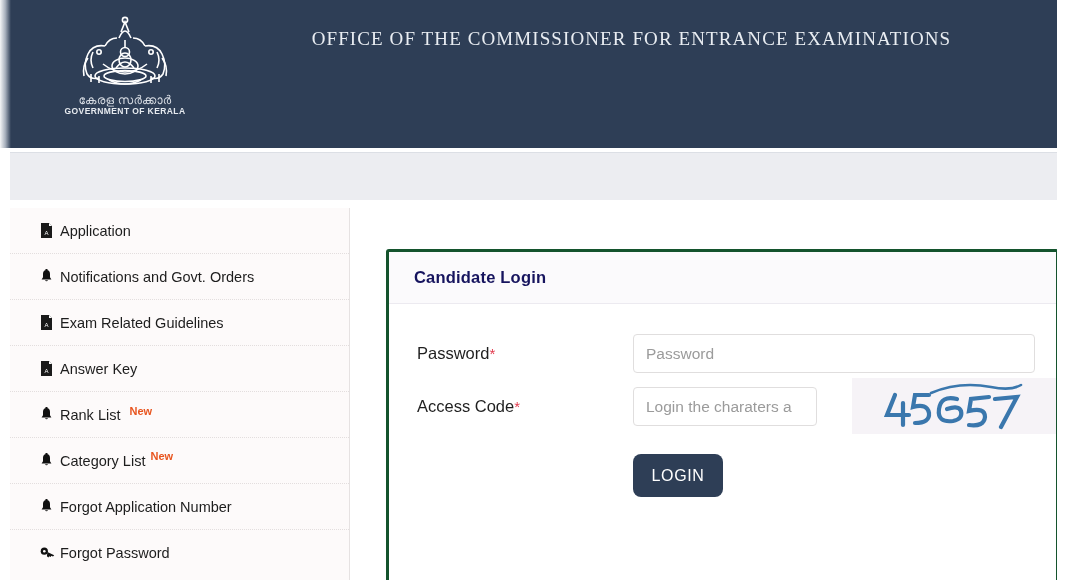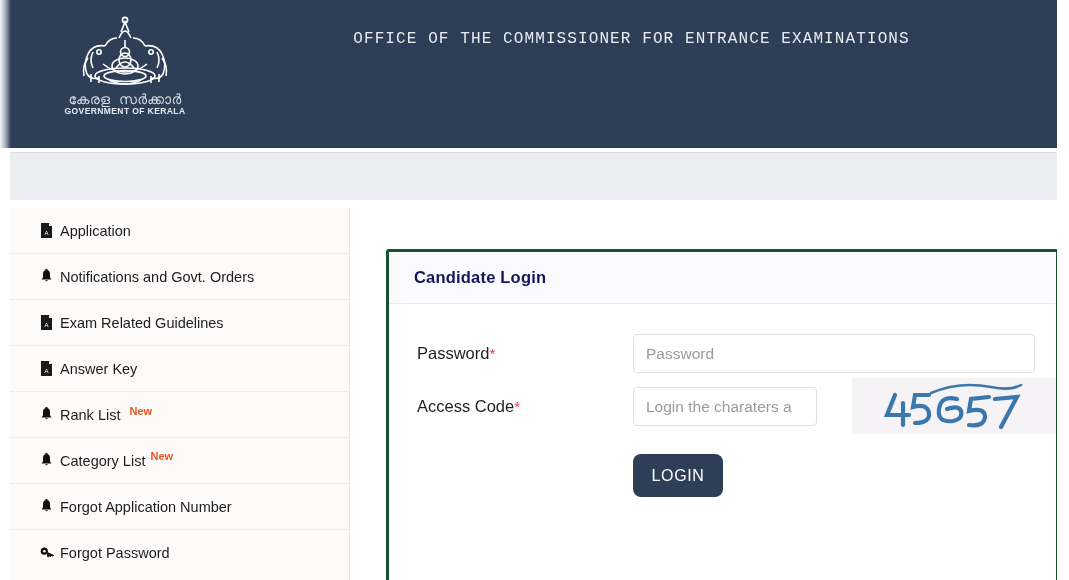--- a/index.html
+++ b/index.html
@@ -35,22 +35,22 @@
     width: 1047px; height: 148px;
   }
   .emblem-wrap {
     position: absolute;
     left: 52px; top: 16px;
     width: 126px; height: 112px;
     text-align: center;
   }
   .emblem-svg { display: block; margin: 0 auto; }
   .emblem-text-ml {
-    font-family: Liberation Mono, monospace;
-    font-size: 14px;
+    font-family: Liberation Serif, serif;
+    font-size: 12px;
     color: #d8dde4;
     letter-spacing: .3px;
     margin-top: 1px;
     line-height: 11px;
     white-space: nowrap;
   }
   .emblem-text-en {
     font-family: "Liberation Sans", sans-serif;
     font-size: 8.5px;
     font-weight: bold;
@@ -68,22 +68,22 @@
   .header-title {
     font-family: "Liberation Sans", sans-serif;
     font-size: 30px;
     font-weight: normal;
     color: #ffffff;
     letter-spacing: .4px;
     line-height: 42px;
     white-space: nowrap;
   }
   .header-subtitle {
-    font-family: Liberation Mono, monospace;
-    font-size: 16px;
+    font-family: Liberation Serif, serif;
+    font-size: 19px;
     font-weight: normal;
     color: #e9edf2;
     letter-spacing: 1.1px;
     line-height: 22px;
     margin-top: 6px;
     white-space: nowrap;
   }
   
   .hdr-fade-l {
     position: absolute; left: 0; top: 0; width: 11px; height: 148px;

